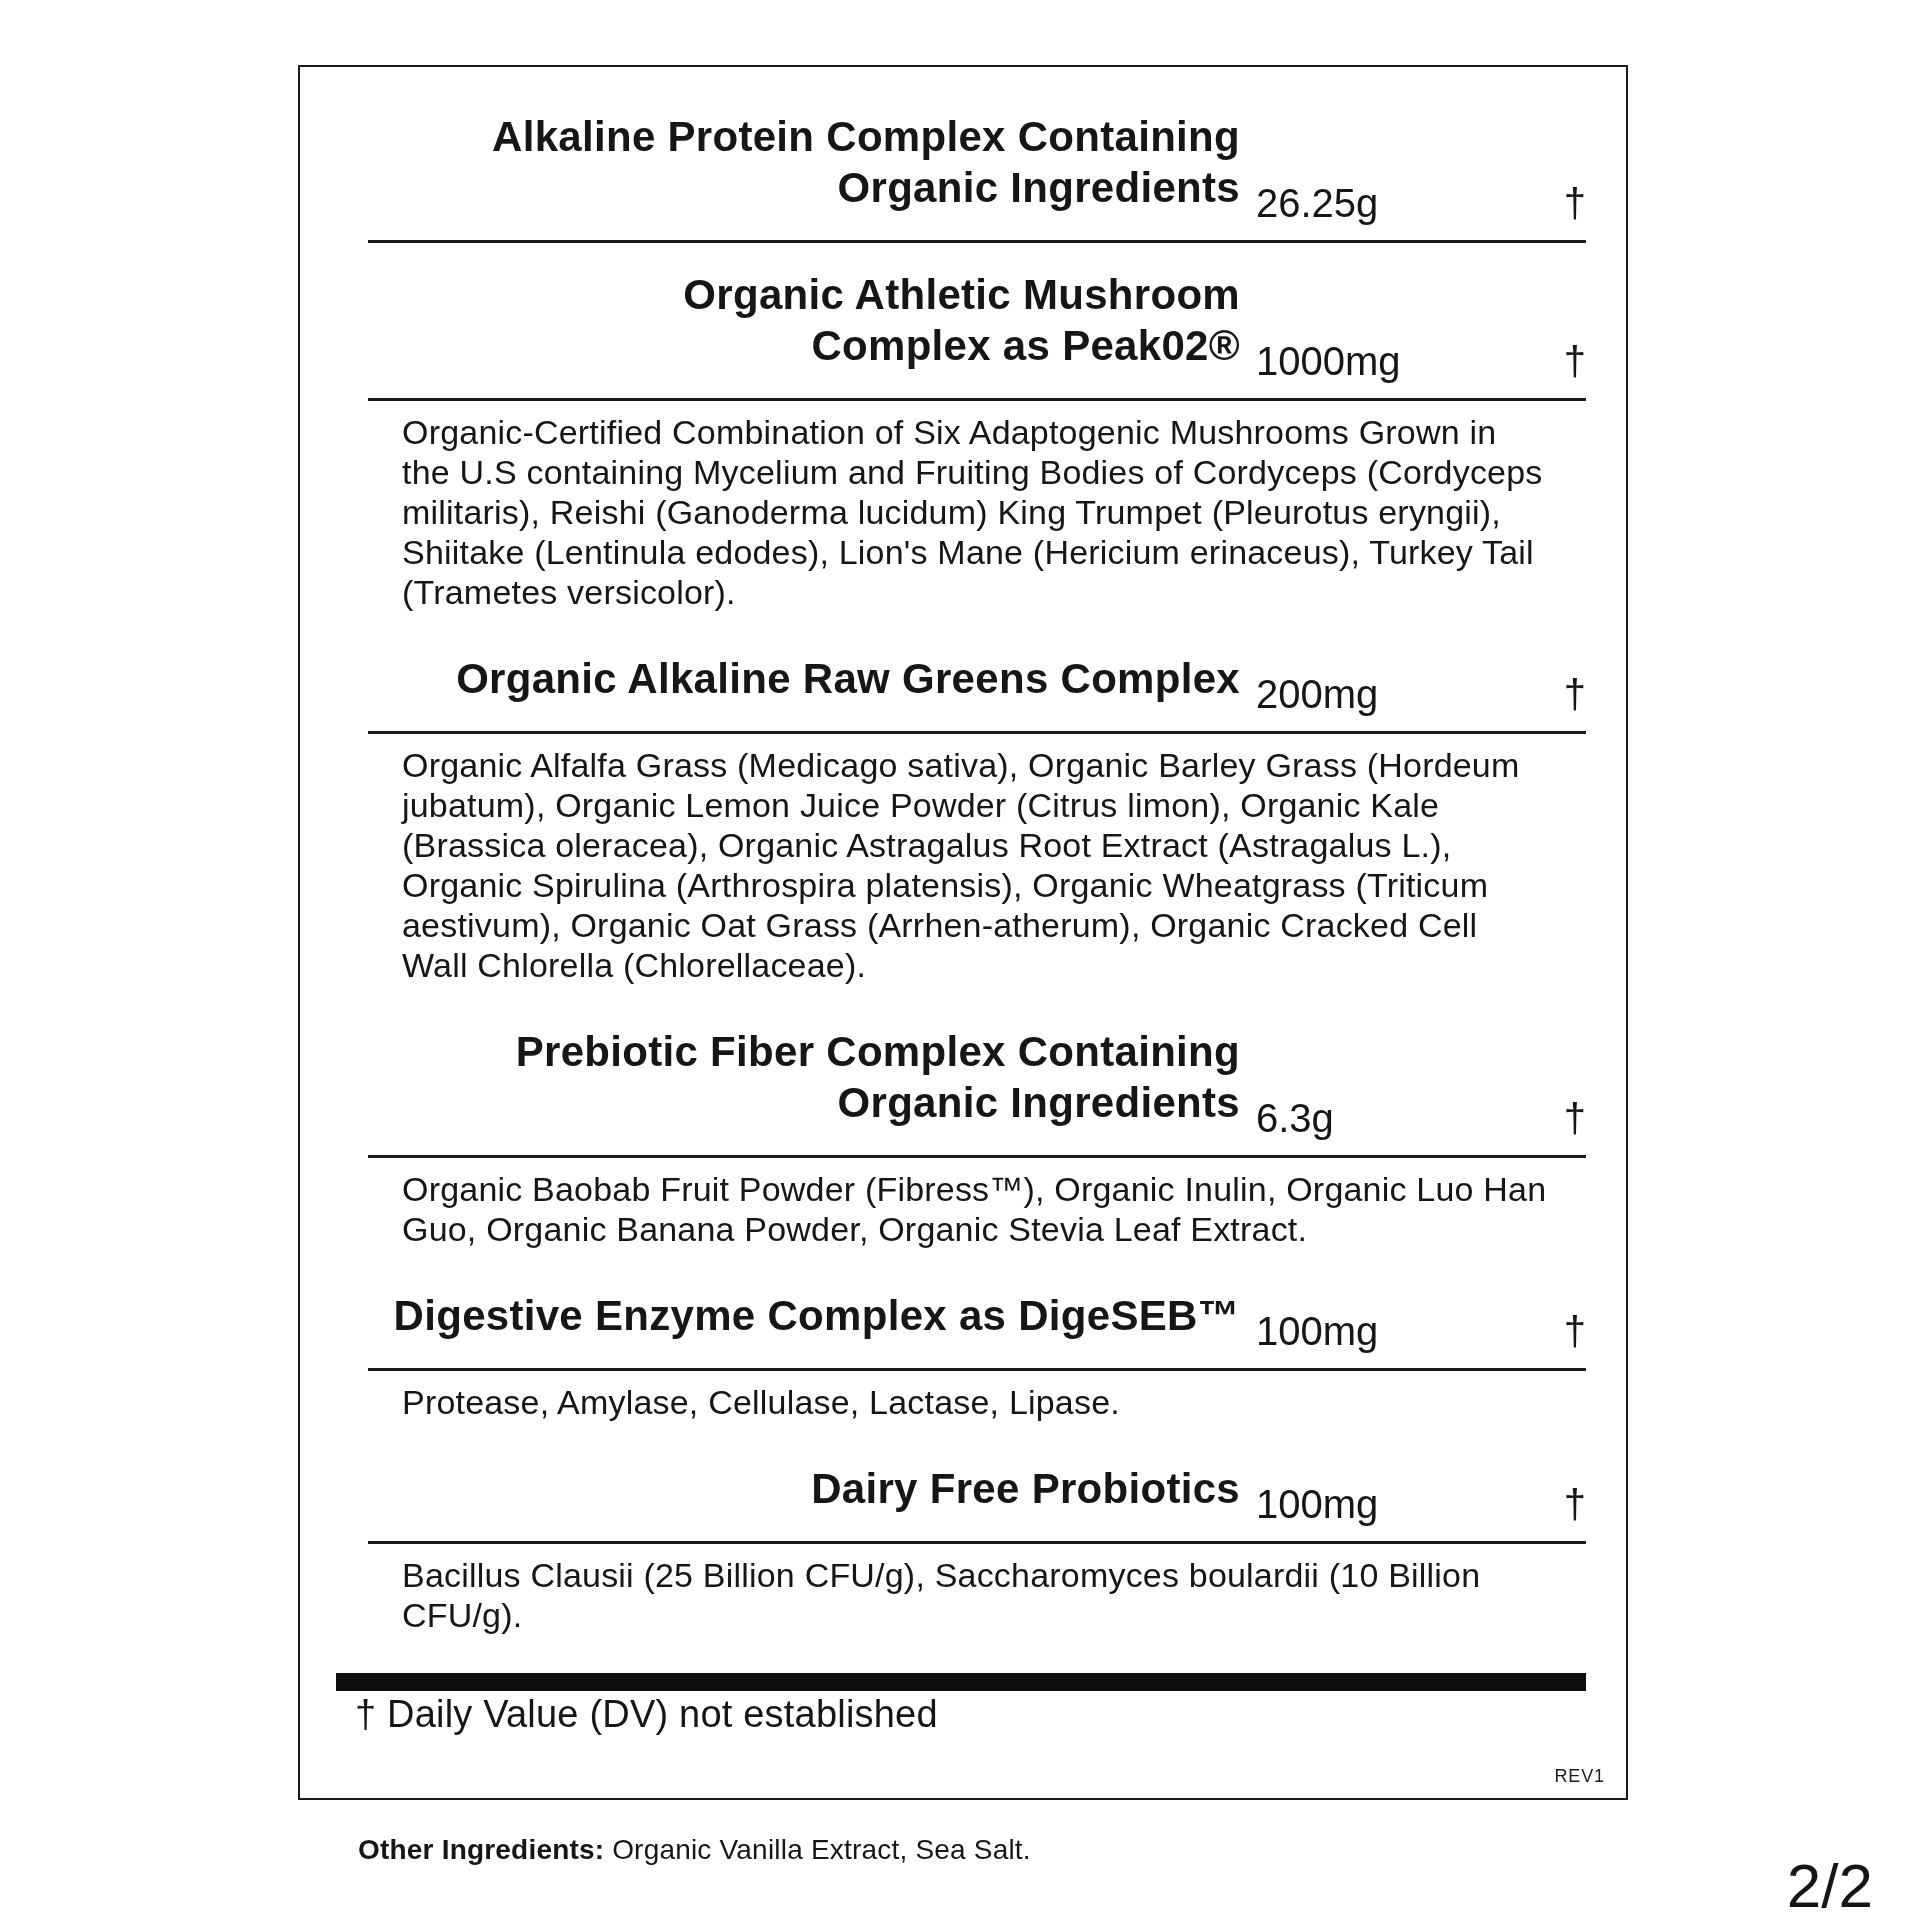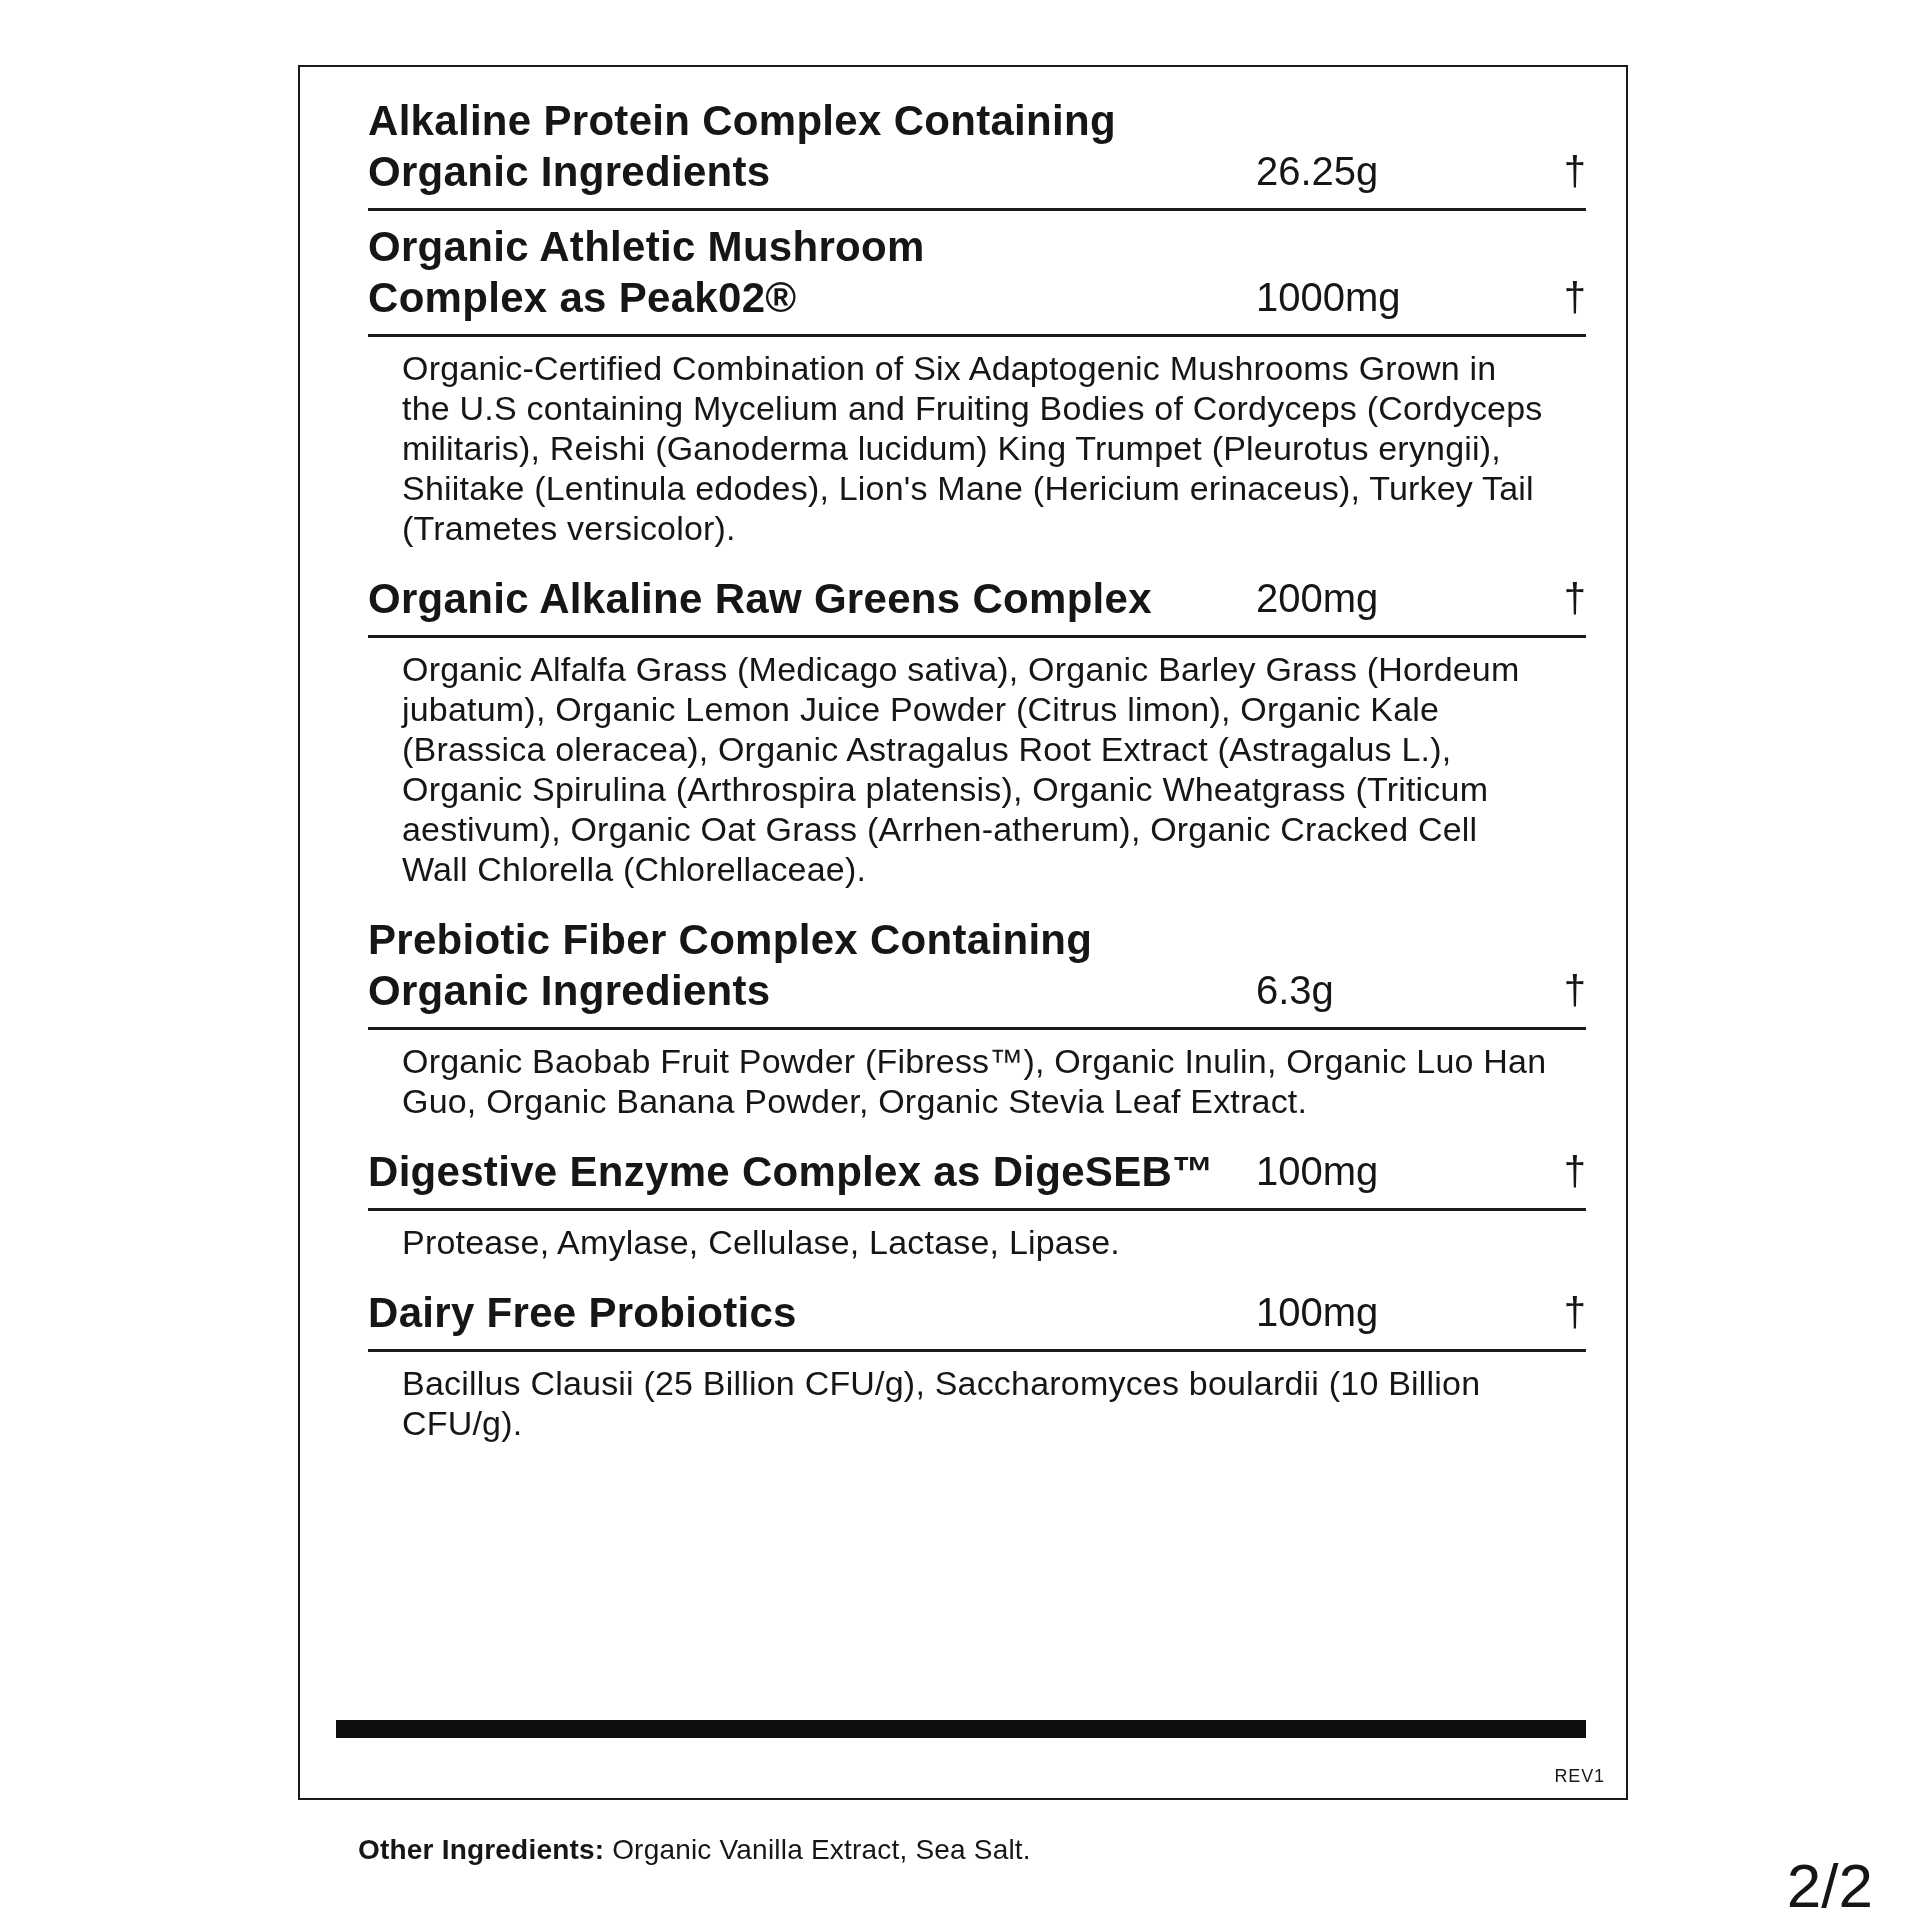--- a/index.html
+++ b/index.html
@@ -24,26 +24,27 @@
   }
   .sec + .sec{margin-top:9.4px;}
   .sec-head{
     display:flex;
     align-items:flex-end;
     border-bottom:3.8px solid #1a1a1a;
     padding-bottom:11.3px;
   }
   .sec-name{
     flex:1;
-    margin:0;
+    margin:16px;
     font-size:42px;
     line-height:51px;
     font-weight:700;
     letter-spacing:0.3px;
     white-space:pre-line;
+    text-align:right;
   }
   .sec-amount{
     font-size:40px;
     font-weight:400;
     line-height:51px;
     min-width:151px;
   }
   .sec-dv{
     font-size:40px;
     font-weight:400;
@@ -152,20 +153,21 @@
       <div class="sec-head">
         <h2 class="sec-name">Dairy Free Probiotics</h2>
         <span class="sec-amount">100mg</span>
         <span class="sec-dv">†</span>
       </div>
       <p class="sec-ing">Bacillus Clausii (25 Billion CFU/g), Saccharomyces boulardii (10 Billion CFU/g).</p>
     </section>
 
     <div class="label-footer">
       <div class="thick-bar"></div>
+      <p class="footnote">† Daily Value (DV) not established</p>
     </div>
 
     <span class="rev">REV1</span>
   </div>
 
   <div class="other-line">
     <strong>Other Ingredients:</strong><span>Organic Vanilla Extract, Sea Salt.</span>
   </div>
 
   <div class="page-num">2/2</div>

